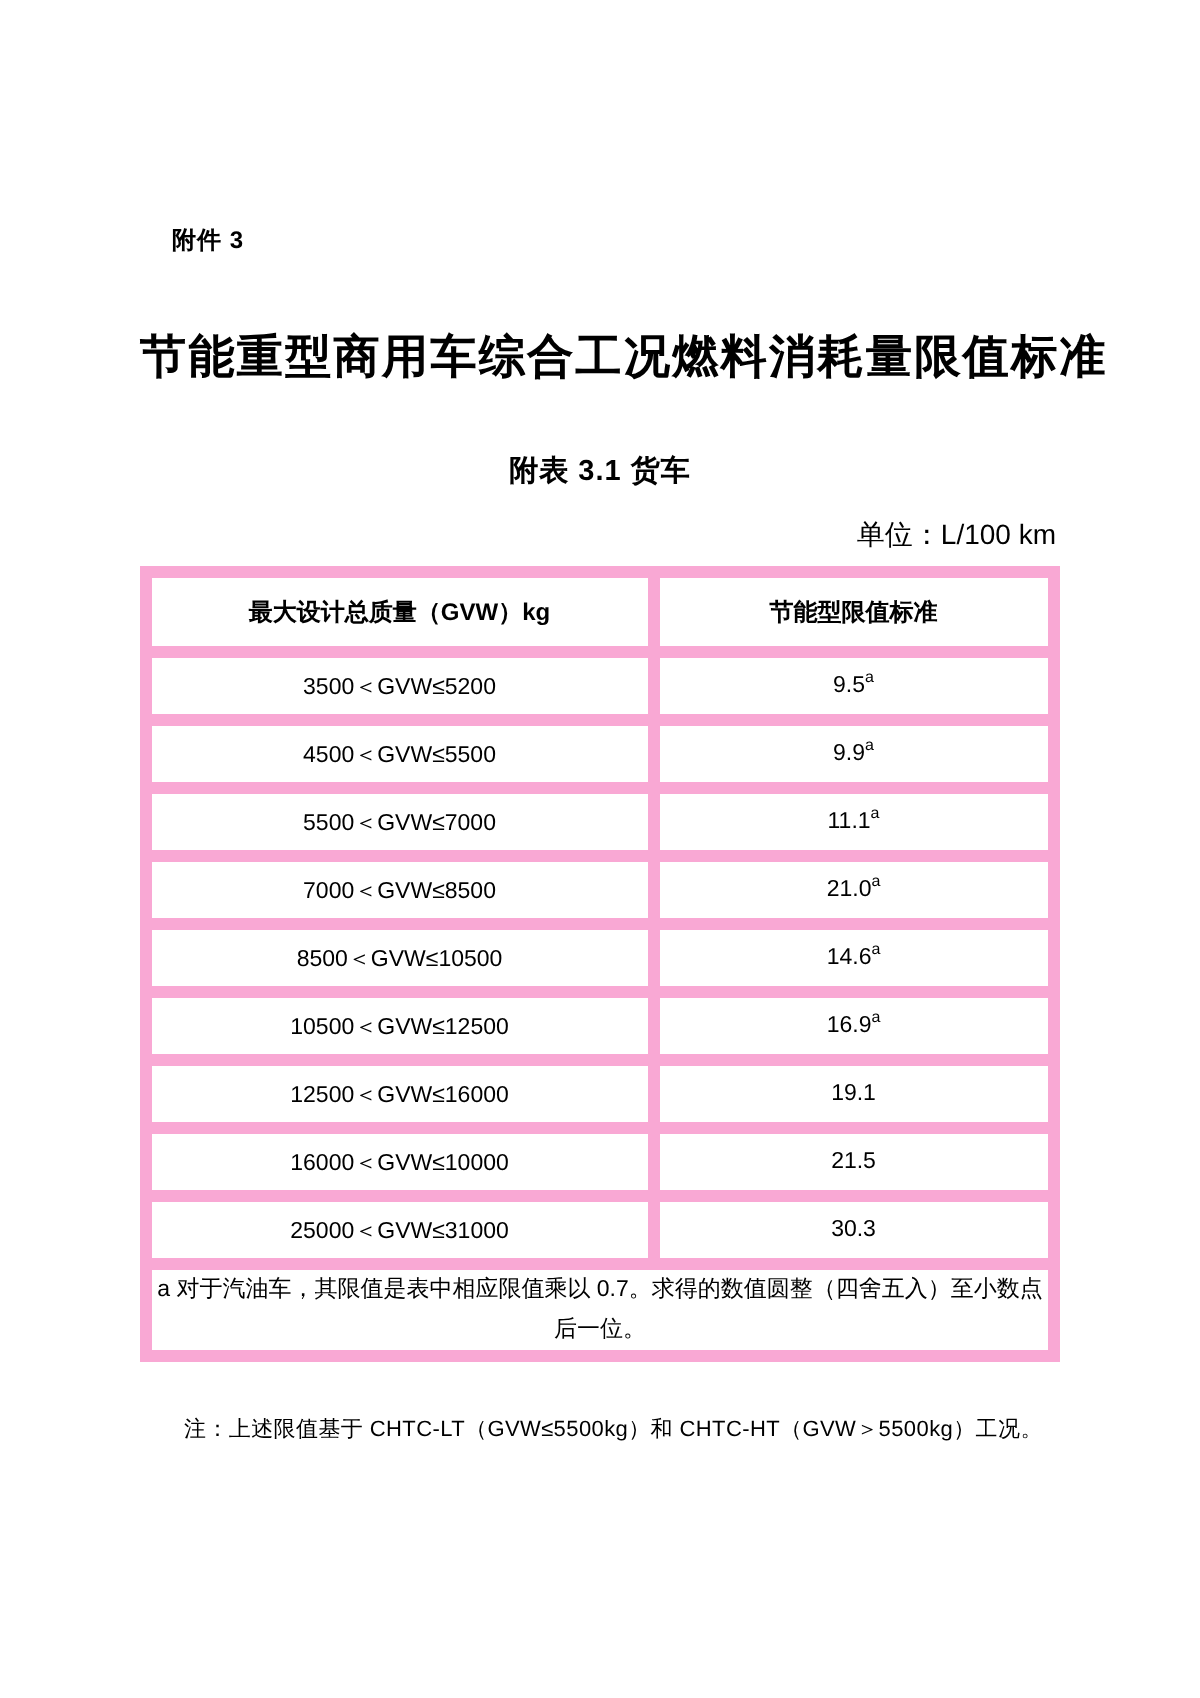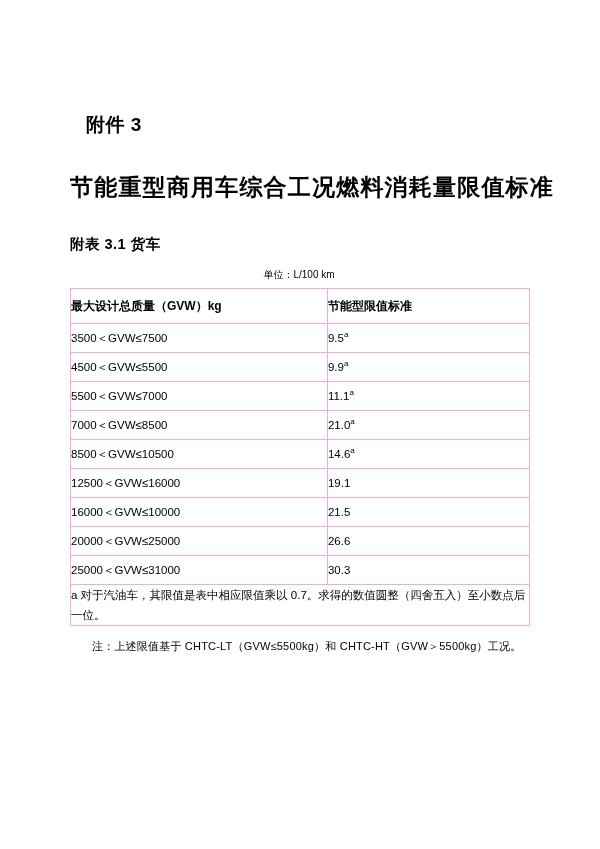--- a/index.html
+++ b/index.html
@@ -16,58 +16,59 @@
   }
   .page {
     position: relative;
     width: 600px;
     height: 849px;
     box-sizing: border-box;
     padding: 0 70px;
   }
   .attachment-label {
     margin-top: 112px;
-    font-size: 19px;
+    font-size: 12px;
     font-weight: 700;
     letter-spacing: 0.5px;
     font-family: "Liberation Sans", "DejaVu Sans", sans-serif;
     padding-left: 16px;
   }
   .doc-title {
     margin-top: 34px;
     text-align: center;
     font-size: 23px;
     font-weight: 700;
     letter-spacing: 1.2px;
     font-family: "Liberation Sans", "DejaVu Sans", sans-serif;
     white-space: nowrap;
   }
   .table-caption {
     margin-top: 32px;
+    text-align: center;
     font-size: 14.5px;
     font-weight: 700;
     font-family: "Liberation Sans", "DejaVu Sans", sans-serif;
     letter-spacing: 0.5px;
   }
   .unit-line {
     margin-top: 14px;
-    text-align: center;
-    font-size: 10px;
+    text-align: right;
+    font-size: 14px;
     font-family: "Liberation Sans", "DejaVu Sans", sans-serif;
     padding-right: 2px;
   }
   table.data-table {
     margin-top: 6px;
     width: 460px;
     border-collapse: collapse;
     table-layout: fixed;
   }
   table.data-table td, table.data-table th {
-    border: 1px solid #f9a8d4;
-    text-align: left;
+    border: 6px solid #f9a8d4;
+    text-align: center;
     font-size: 11.5px;
     font-family: "Liberation Sans", "DejaVu Sans", sans-serif;
     font-weight: normal;
     padding: 0;
     height: 28px;
     vertical-align: middle;
   }
   table.data-table thead th {
     font-weight: 700;
     font-size: 12px;
@@ -79,21 +80,21 @@
     line-height: 1.75;
     font-size: 11.5px;
     height: auto;
   }
   sup {
     font-size: 8px;
     vertical-align: super;
     line-height: 0;
   }
   .footnote {
-    margin-top: 13px;
+    margin-top: 26px;
     font-size: 11px;
     font-family: "Liberation Sans", "DejaVu Sans", sans-serif;
     padding-left: 22px;
     letter-spacing: 0.2px;
   }
 </style>
 </head>
 <body>
 
 <div class="page">
@@ -108,50 +109,50 @@
 
   <table class="data-table">
     <thead>
       <tr>
         <th style="width:56%">最大设计总质量（GVW）kg</th>
         <th style="width:44%">节能型限值标准</th>
       </tr>
     </thead>
     <tbody>
       <tr>
-        <td>3500＜GVW≤7500</td>
+        <td>3500＜GVW≤5200</td>
         <td><span>9.5</span><sup>a</sup></td>
       </tr>
       <tr>
         <td>4500＜GVW≤5500</td>
         <td><span>9.9</span><sup>a</sup></td>
       </tr>
       <tr>
         <td>5500＜GVW≤7000</td>
         <td><span>11.1</span><sup>a</sup></td>
       </tr>
       <tr>
         <td>7000＜GVW≤8500</td>
         <td><span>21.0</span><sup>a</sup></td>
       </tr>
       <tr>
         <td>8500＜GVW≤10500</td>
         <td><span>14.6</span><sup>a</sup></td>
       </tr>
       <tr>
+        <td>10500＜GVW≤12500</td>
+        <td><span>16.9</span><sup>a</sup></td>
+      </tr>
+      <tr>
         <td>12500＜GVW≤16000</td>
         <td><span>19.1</span><sup></sup></td>
       </tr>
       <tr>
         <td>16000＜GVW≤10000</td>
         <td><span>21.5</span><sup></sup></td>
-      </tr>
-      <tr>
-        <td>20000＜GVW≤25000</td>
-        <td><span>26.6</span><sup></sup></td>
       </tr>
       <tr>
         <td>25000＜GVW≤31000</td>
         <td><span>30.3</span><sup></sup></td>
       </tr>
       <tr>
         <td class="note-cell" colspan="2">a 对于汽油车，其限值是表中相应限值乘以 0.7。求得的数值圆整（四舍五入）至小数点后一位。</td>
       </tr>
     </tbody>
   </table>

